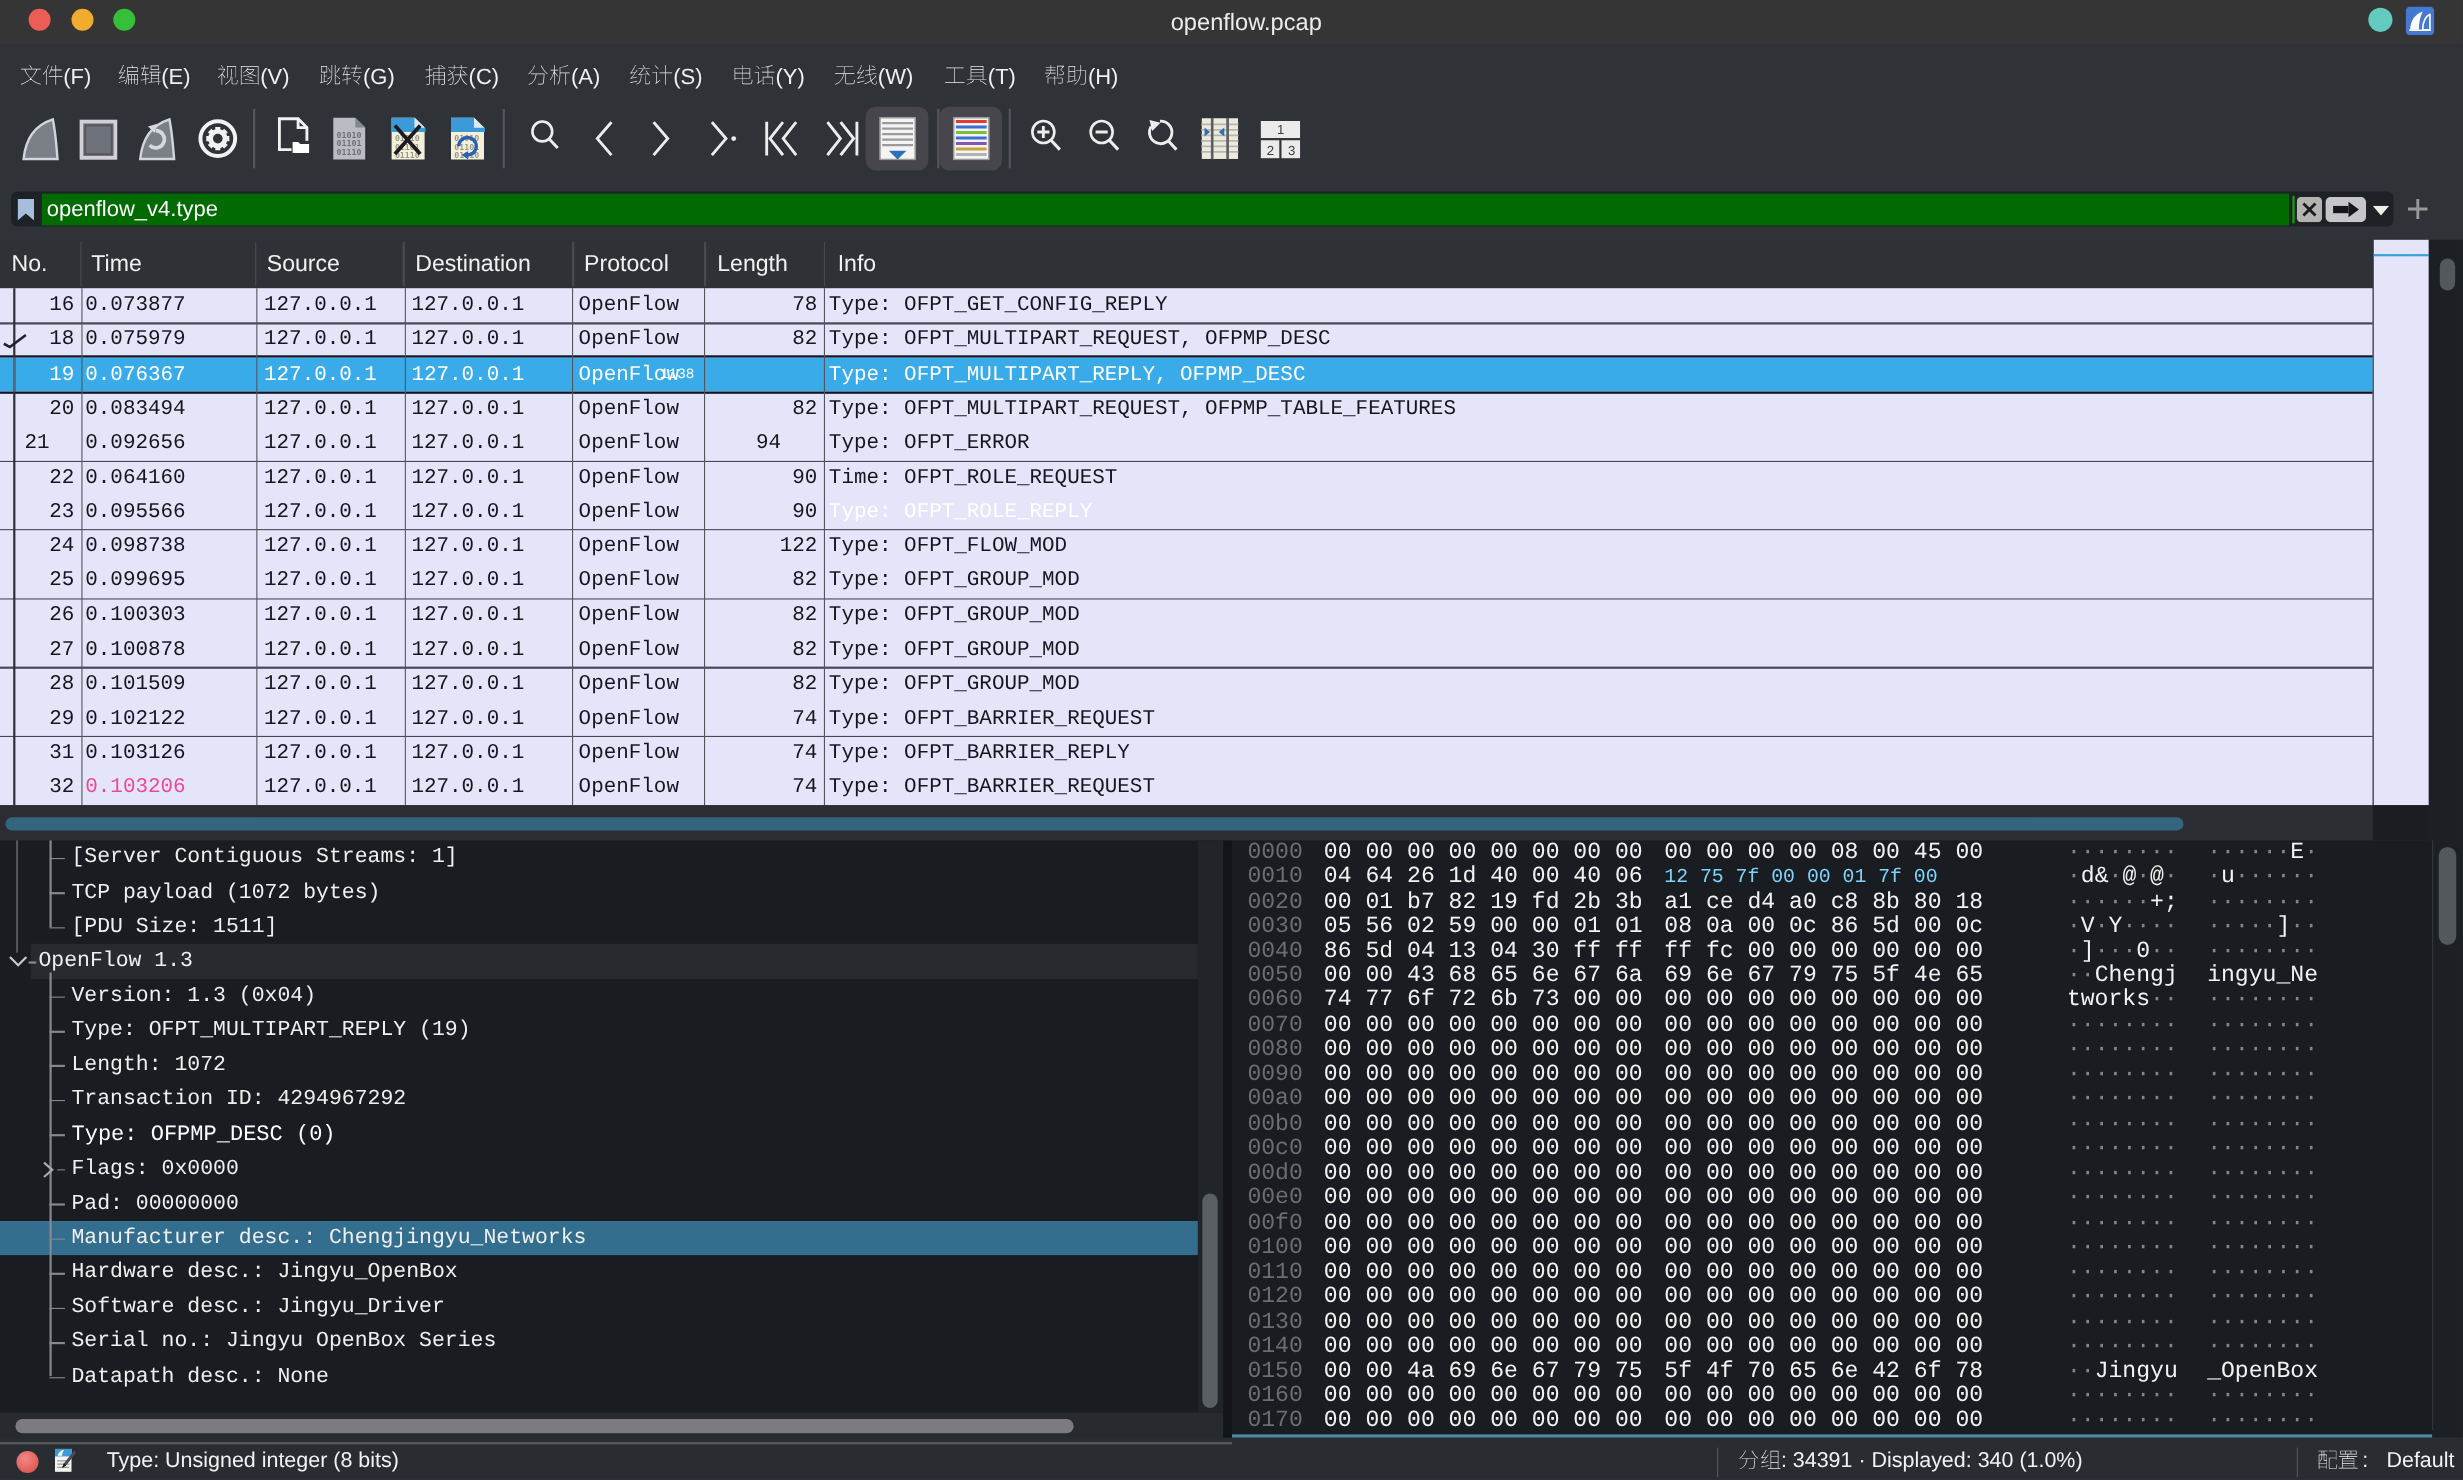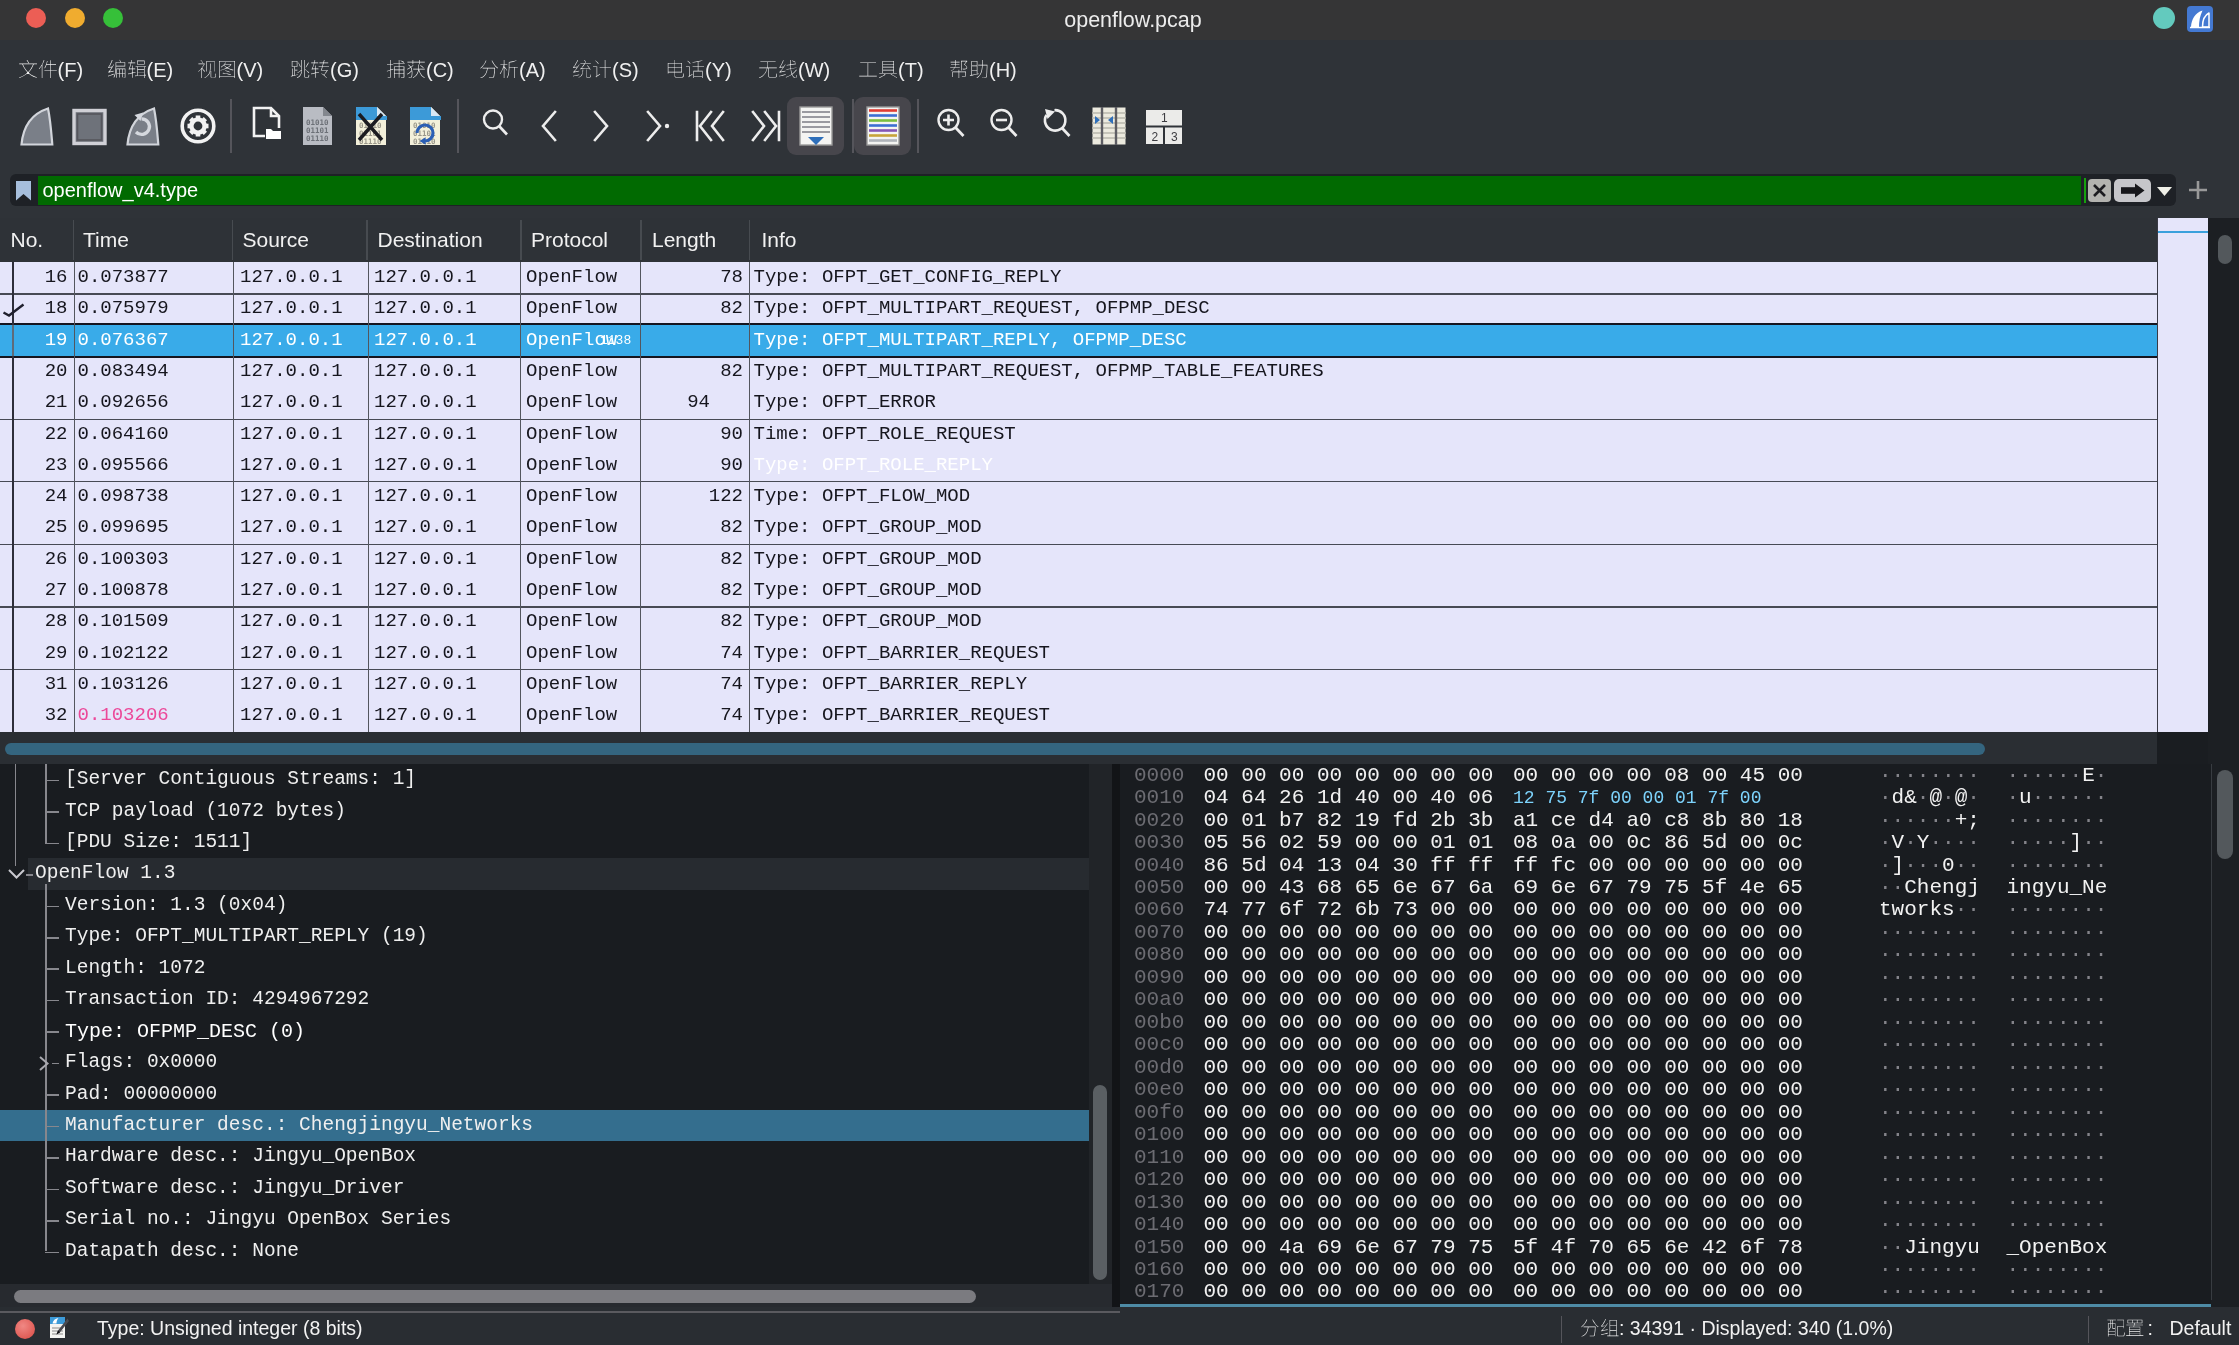--- a/index.html
+++ b/index.html
@@ -317,21 +317,21 @@
 <div class="a mono" style="left:526px;top:324.6px;height:31.3px;line-height:31.3px;color:#ffffff;font-size:19px">OpenFlow</div>
 <div class="a mono" style="left:600px;width:143px;top:324.6px;height:16px;line-height:31.3px;color:#ffffff;font-size:13px">1138</div>
 <div class="a mono" style="left:753.5px;top:324.6px;height:31.3px;line-height:31.3px;color:#ffffff;font-size:19px">Type: OFPT_MULTIPART_REPLY, OFPMP_DESC</div>
 <div class="a mono" style="left:0;width:67.5px;text-align:right;top:355.9px;height:31.3px;line-height:31.3px;color:#16161e;font-size:19px">20</div>
 <div class="a mono" style="left:77.5px;top:355.9px;height:31.3px;line-height:31.3px;color:#16161e;font-size:19px">0.083494</div>
 <div class="a mono" style="left:240px;top:355.9px;height:31.3px;line-height:31.3px;color:#16161e;font-size:19px">127.0.0.1</div>
 <div class="a mono" style="left:374px;top:355.9px;height:31.3px;line-height:31.3px;color:#16161e;font-size:19px">127.0.0.1</div>
 <div class="a mono" style="left:526px;top:355.9px;height:31.3px;line-height:31.3px;color:#16161e;font-size:19px">OpenFlow</div>
 <div class="a mono" style="left:600px;width:143px;text-align:right;top:355.9px;height:31.3px;line-height:31.3px;color:#16161e;font-size:19px">82</div>
 <div class="a mono" style="left:753.5px;top:355.9px;height:31.3px;line-height:31.3px;color:#16161e;font-size:19px">Type: OFPT_MULTIPART_REQUEST, OFPMP_TABLE_FEATURES</div>
-<div class="a mono" style="left:0;width:67.5px;text-align:right;top:387.2px;height:31.3px;line-height:31.3px;color:#16161e;font-size:19px">21</div>
+<div class="a mono" style="left:0;width:67.5px;text-align:center;top:387.2px;height:31.3px;line-height:31.3px;color:#16161e;font-size:19px">21</div>
 <div class="a mono" style="left:77.5px;top:387.2px;height:31.3px;line-height:31.3px;color:#16161e;font-size:19px">0.092656</div>
 <div class="a mono" style="left:240px;top:387.2px;height:31.3px;line-height:31.3px;color:#16161e;font-size:19px">127.0.0.1</div>
 <div class="a mono" style="left:374px;top:387.2px;height:31.3px;line-height:31.3px;color:#16161e;font-size:19px">127.0.0.1</div>
 <div class="a mono" style="left:526px;top:387.2px;height:31.3px;line-height:31.3px;color:#16161e;font-size:19px">OpenFlow</div>
 <div class="a mono" style="left:567px;width:143px;text-align:right;top:387.2px;height:31.3px;line-height:31.3px;color:#16161e;font-size:19px">94</div>
 <div class="a mono" style="left:753.5px;top:387.2px;height:31.3px;line-height:31.3px;color:#16161e;font-size:19px">Type: OFPT_ERROR</div>
 <div class="a mono" style="left:0;width:67.5px;text-align:right;top:418.5px;height:31.3px;line-height:31.3px;color:#16161e;font-size:19px">22</div>
 <div class="a mono" style="left:77.5px;top:418.5px;height:31.3px;line-height:31.3px;color:#16161e;font-size:19px">0.064160</div>
 <div class="a mono" style="left:240px;top:418.5px;height:31.3px;line-height:31.3px;color:#16161e;font-size:19px">127.0.0.1</div>
 <div class="a mono" style="left:374px;top:418.5px;height:31.3px;line-height:31.3px;color:#16161e;font-size:19px">127.0.0.1</div>

